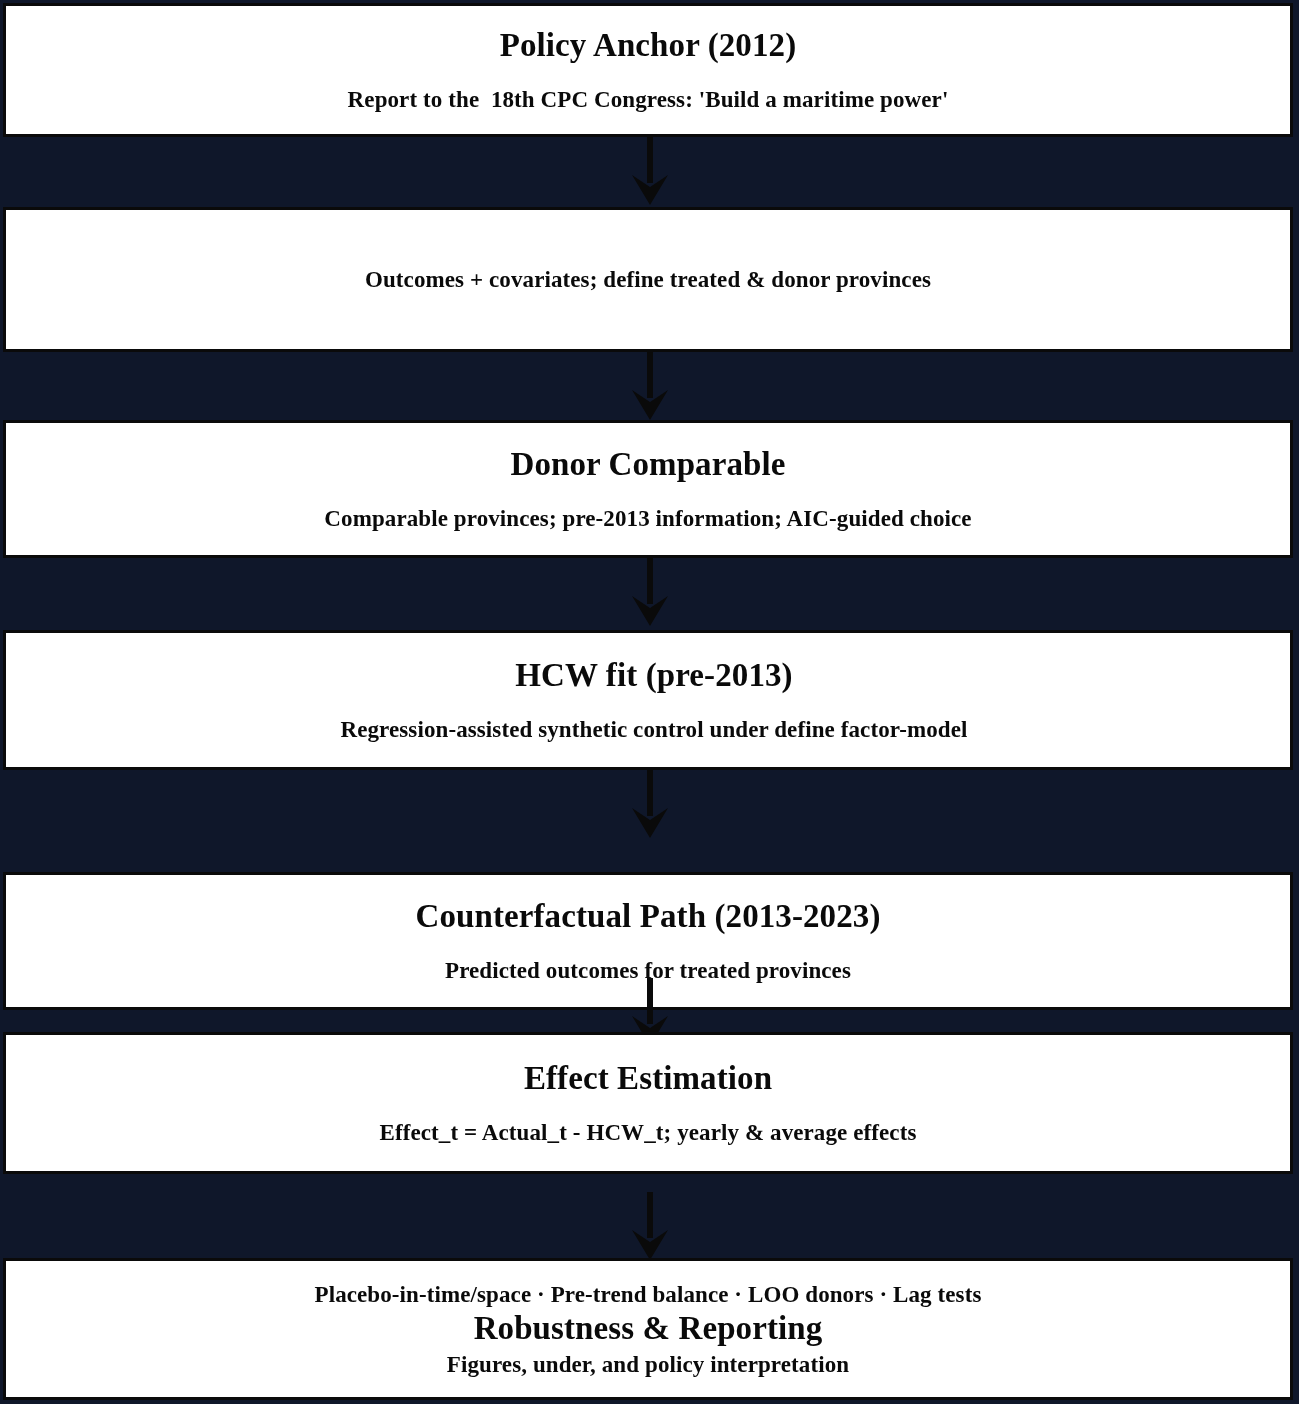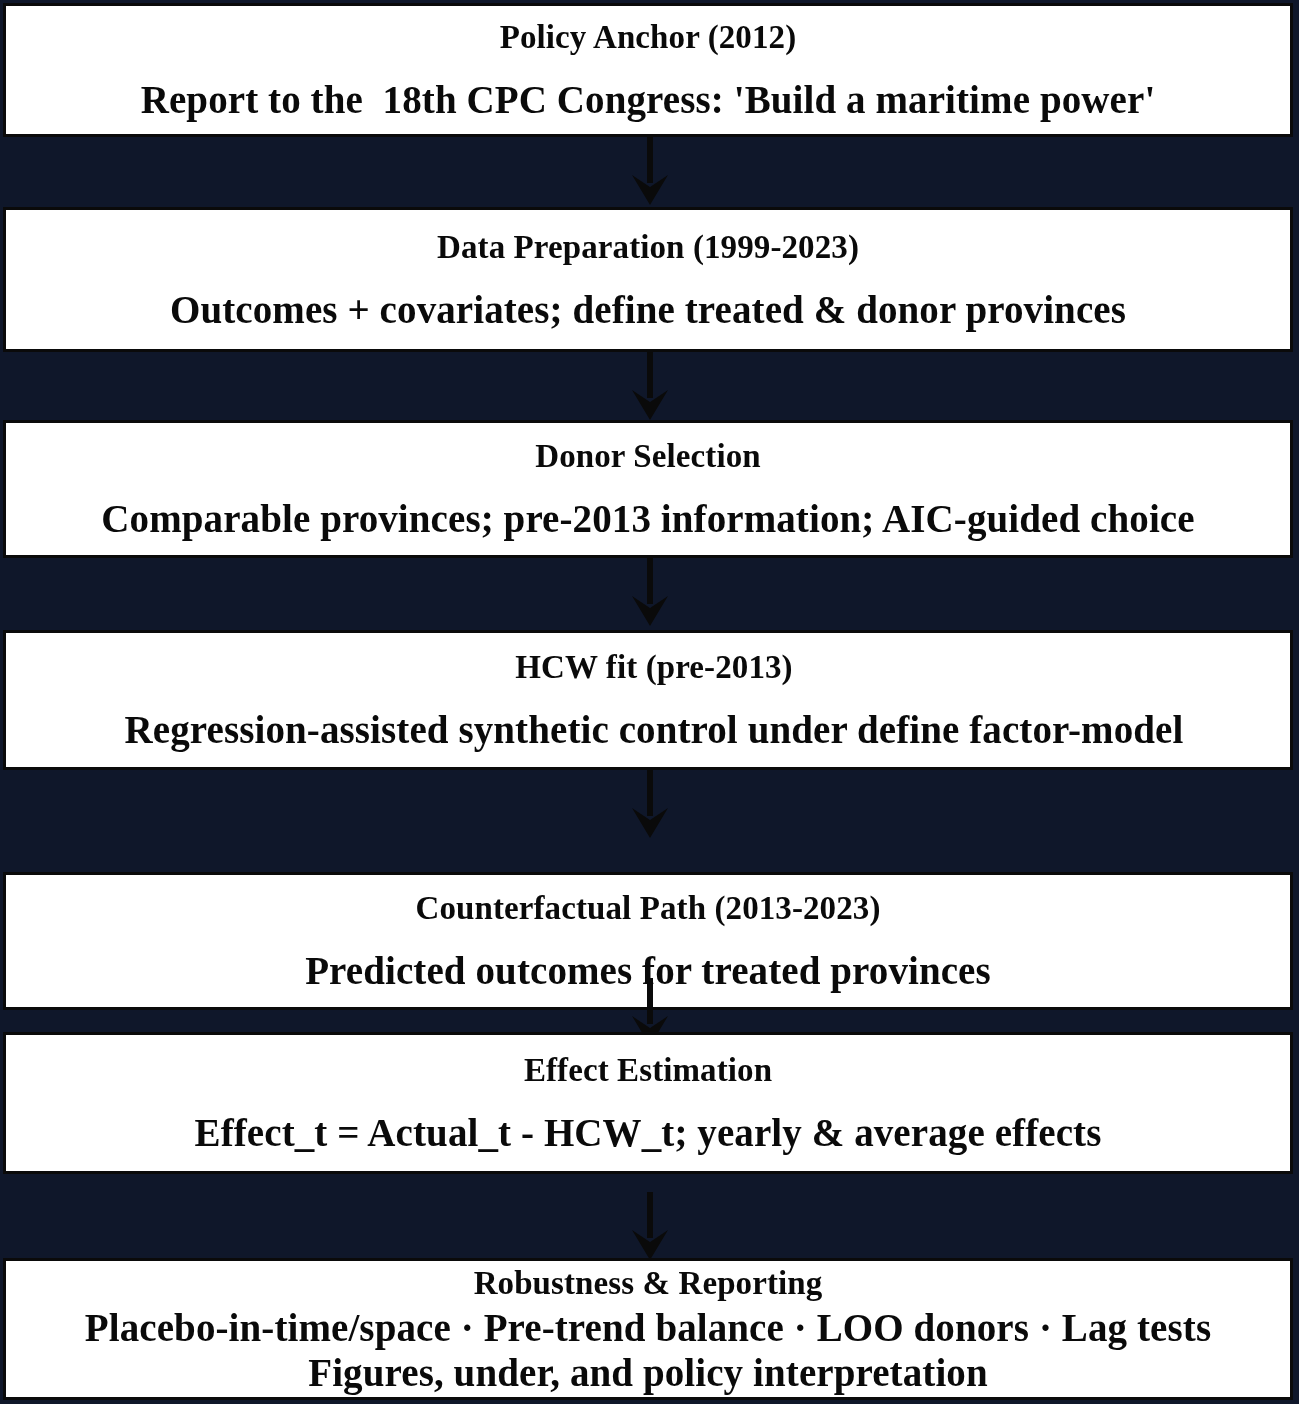--- a/index.html
+++ b/index.html
@@ -35,21 +35,21 @@
     font-weight: bold;
     color: #0a0a0a;
     letter-spacing: 0.1px;
     white-space: pre;
     line-height: 1.0;
   }
   .node-title {
     font-size: 33px;
   }
   .node-sub {
-    font-size: 39px;
+    font-size: 23px;
   }
   
   .two-line .node-title { margin-bottom: 26px; }
   
   .three-line .node-title { margin-bottom: 8px; }
   .three-line .node-sub { margin-bottom: 6px; }
   .three-line .node-sub:last-child { margin-bottom: 0; }
 
   .flow-arrow {
     position: absolute;
@@ -87,33 +87,32 @@
   </div>
 
   <div class="flow-arrow" id="arrow-0">
     <svg width="44" height="70" viewBox="0 0 44 70" aria-hidden="true">
       <rect x="19" y="0" width="6" height="46" fill="#0a0a0a"></rect>
       <path d="M 4 38 L 22 68 L 40 38 L 22 50 Z" fill="#0a0a0a"></path>
     </svg>
   </div>
 
   <div class="flow-node two-line" id="node-1">
-    <div class="node-line node-title">Data Preparation (1999-2023)</div>
     <div class="node-line node-sub">Outcomes + covariates; define treated &amp; donor provinces</div>
   </div>
 
   <div class="flow-arrow" id="arrow-1">
     <svg width="44" height="70" viewBox="0 0 44 70" aria-hidden="true">
       <rect x="19" y="0" width="6" height="46" fill="#0a0a0a"></rect>
       <path d="M 4 38 L 22 68 L 40 38 L 22 50 Z" fill="#0a0a0a"></path>
     </svg>
   </div>
 
   <div class="flow-node two-line" id="node-2">
-    <div class="node-line node-title">Donor Selection</div>
+    <div class="node-line node-title">Donor Comparable</div>
     <div class="node-line node-sub">Comparable provinces; pre-2013 information; AIC-guided choice</div>
   </div>
 
   <div class="flow-arrow" id="arrow-2">
     <svg width="44" height="70" viewBox="0 0 44 70" aria-hidden="true">
       <rect x="19" y="0" width="6" height="46" fill="#0a0a0a"></rect>
       <path d="M 4 38 L 22 68 L 40 38 L 22 50 Z" fill="#0a0a0a"></path>
     </svg>
   </div>
 
@@ -147,18 +146,18 @@
   </div>
 
   <div class="flow-arrow" id="arrow-5">
     <svg width="44" height="70" viewBox="0 0 44 70" aria-hidden="true">
       <rect x="19" y="0" width="6" height="46" fill="#0a0a0a"></rect>
       <path d="M 4 38 L 22 68 L 40 38 L 22 50 Z" fill="#0a0a0a"></path>
     </svg>
   </div>
 
   <div class="flow-node three-line" id="node-6">
+    <div class="node-line node-sub">Placebo-in-time/space · Pre-trend balance · LOO donors · Lag tests</div>
     <div class="node-line node-title">Robustness &amp; Reporting</div>
-    <div class="node-line node-sub">Placebo-in-time/space · Pre-trend balance · LOO donors · Lag tests</div>
     <div class="node-line node-sub">Figures, under, and policy interpretation</div>
   </div>
 
 </div>
 
 </body></html>

